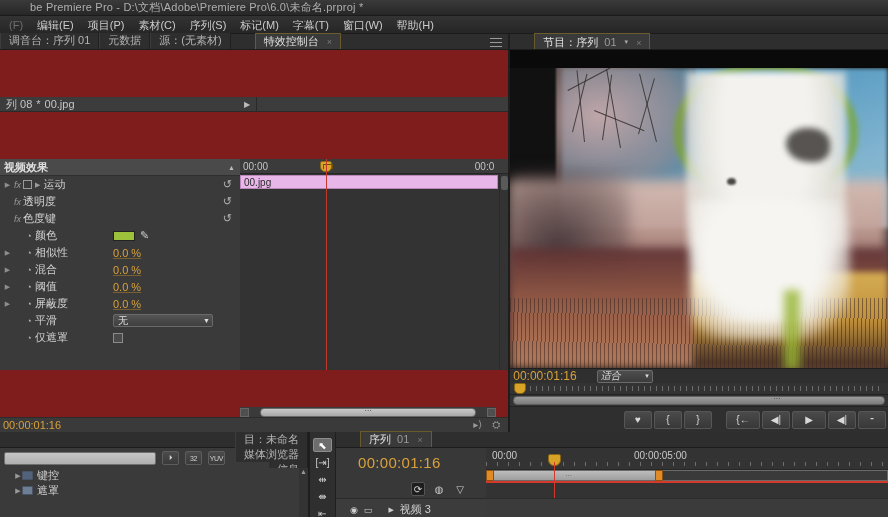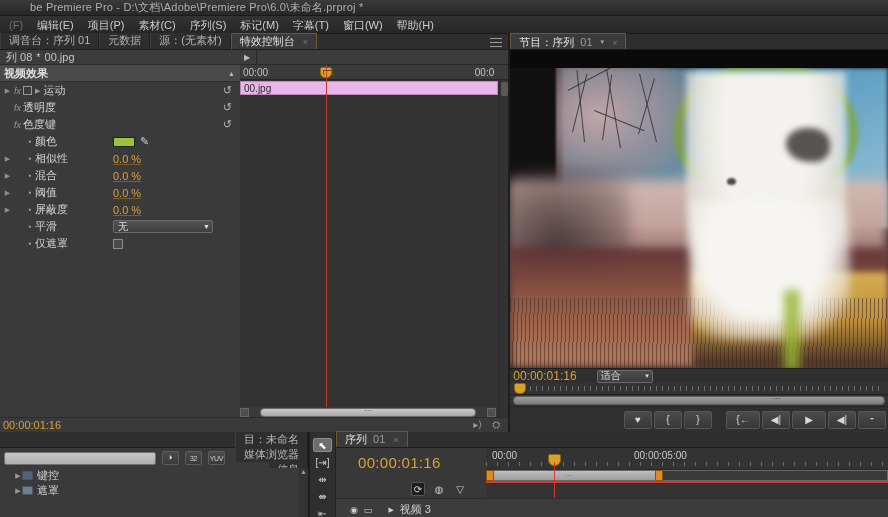--- a/index.html
+++ b/index.html
@@ -50,36 +50,36 @@
     border-bottom:1px solid #1d1d1d; position:relative;
   }
   .tab {
     height:16px; line-height:15px; padding:0 8px; font-size:11px;
     color:#b4b4b4; white-space:nowrap; position:relative;
     border-left:1px solid #3c3c3c; border-right:1px solid #202020;
     background:#2e2e2e;
   }
   .tab.active {
     background:#3a3a3a; color:#e0e0e0;
-    border:1px solid #6b5a2a; border-bottom:none;
+    border:1px solid #6b5a2a; border-bottom:none;margin-left:24px;
   }
   .tab .x { color:#777; font-size:9px; margin-left:5px; }
   .tab .ddarrow { font-size:7px; color:#aaa; margin-left:5px; vertical-align:2px; }
   .tabstrip .menuicon {
     position:absolute; right:6px; bottom:2px; width:12px; height:9px;
     display:flex; flex-direction:column; justify-content:space-between;
   }
   .tabstrip .menuicon i { display:block; height:1px; background:#9a9a9a; }
   .tabstrip .menuicon i:first-child { width:100%; }
   .tabstrip .menuicon i:nth-child(2){ width:100%; }
   .tabstrip .menuicon i:last-child { width:100%; }
 
   
   .ecp { width:524px; height:398px; background:#7f1d1d; display:flex; flex-direction:column;
-         border-right:2px solid #1e1e1e; position:relative; }
+         border-right:2px solid #1e1e1e; position:relative;gap:47px; }
   .ecp-head {
     height:15px; background:#3c3c3c; display:flex; align-items:center;
     border-bottom:1px solid #2a2a2a; font-size:11px; color:#c5c5c5;
   }
   .ecp-head .clipname { padding-left:6px; }
   .ecp-head .arrowbtn { margin-left:auto; margin-right:6px; font-size:8px; color:#bbb; }
   .ecp-head-right { width:252px; border-left:1px solid #2a2a2a; height:100%; }
 
   .ecp-body { flex:1; display:flex; overflow:hidden; }
   .ecp-left { width:240px; background:#3a3a3a; position:relative; }
@@ -247,21 +247,21 @@
   }
 
   .pgm-tcbar {
     height:15px; background:#2f2f2f; display:flex; align-items:center; padding-left:3px;
     border-top:1px solid #1f1f1f;
   }
   .pgm-tcbar .tc { color:#d9a13b; font-size:12px; }
   .pgm-tcbar .fitsel {
     margin-left:20px; height:13px; min-width:56px; display:flex; align-items:center;
     background:linear-gradient(to bottom,#4e4e4e,#3b3b3b); border:1px solid #6b6b6b;
-    border-radius:2px; font-size:10px; color:#ddd; padding:0 3px;
+    border-radius:2px; font-size:10px; color:#ddd; padding:0 3px;font-style:italic;
   }
   .pgm-tcbar .fitsel .car { margin-left:auto; font-size:7px; }
 
   .pgm-ruler { height:12px; background:#333; position:relative; border-bottom:1px solid #222; }
   .pgm-ruler .ticks {
     position:absolute; left:14px; right:4px; top:3px; height:5px;
     background:repeating-linear-gradient(90deg,#7a7a7a 0 1px, transparent 1px 6px);
     opacity:.8;
   }
   .pgm-ruler .knob {

